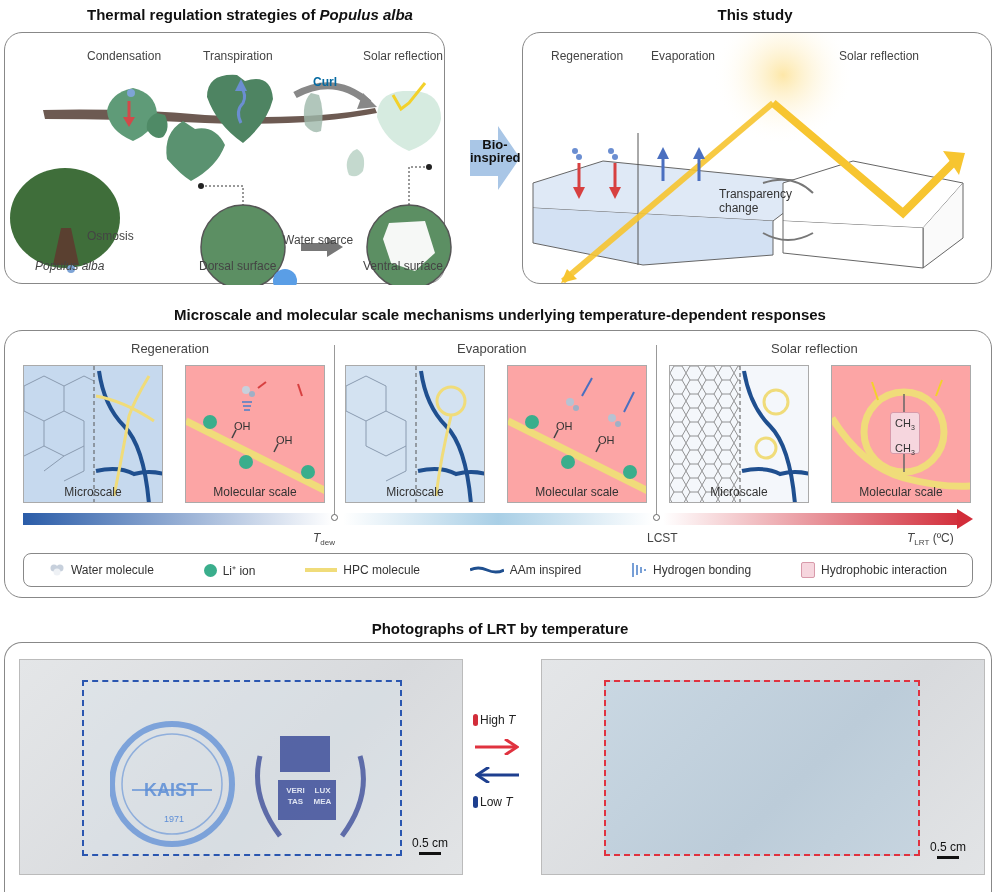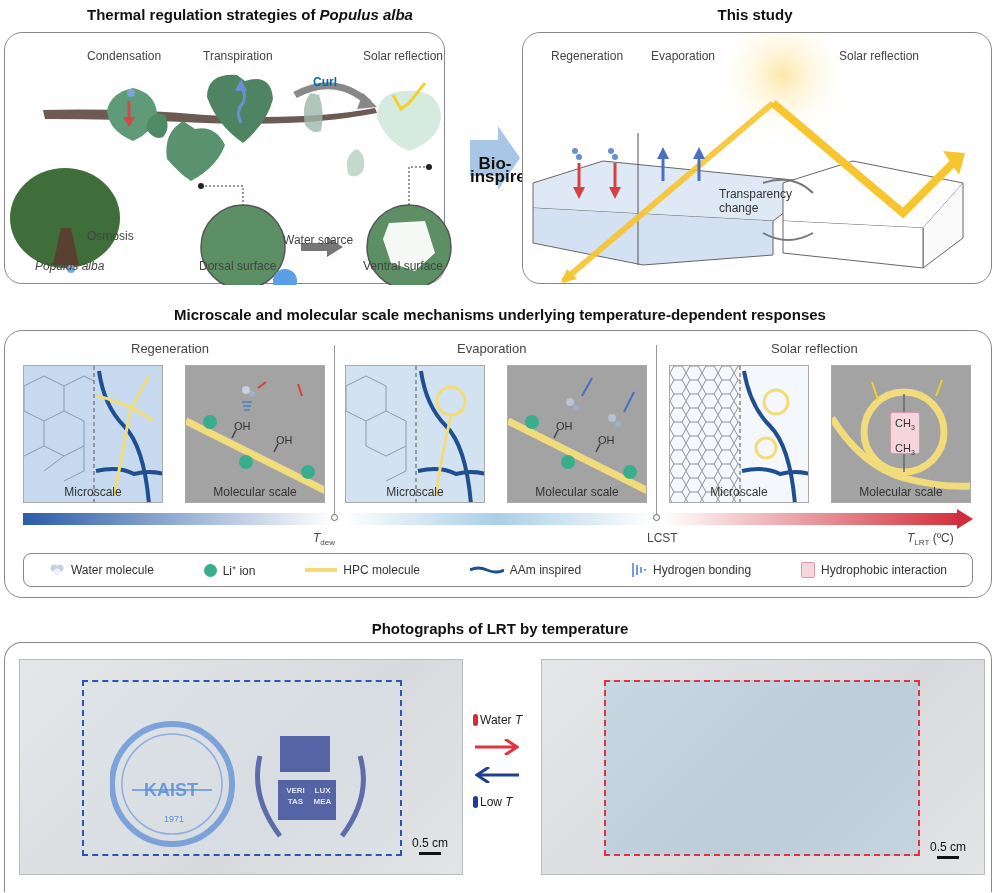--- a/index.html
+++ b/index.html
@@ -2,21 +2,21 @@
 <html><head>
 <meta charset="utf-8">
 <style>
   * { box-sizing: border-box; margin: 0; padding: 0; }
   body { width: 1000px; height: 893px; background: #ffffff; font-family: "Liberation Sans", sans-serif; color: #333; position: relative; overflow: hidden; }
   .abs { position: absolute; }
   .sec-title { position: absolute; font-weight: bold; font-size: 15px; color: #111; text-align: center; white-space: nowrap; }
   .panel { position: absolute; border: 1.5px solid #888; border-radius: 18px; background: #fff; }
   .lbl { position: absolute; font-size: 12px; color: #444; white-space: nowrap; }
   .lbl-i { font-style: italic; }
-  .box { position: absolute; border: 1.5px solid #aaa; background: #a3a3a3; overflow: hidden; }
+  .box { position: absolute; border: 1.5px solid #aaa; background: #fca5a5; overflow: hidden; }
   .box.micro { background: #c6d9ee; }
   .box .cap { position: absolute; bottom: 3px; left: 0; right: 0; text-align: center; font-size: 12px; color: #333; }
   .legend { position: absolute; border: 1.5px solid #888; border-radius: 8px; background: #fff; display: flex; align-items: center; justify-content: space-around; font-size: 12px; color: #333; }
   .legend-item { display: flex; align-items: center; gap: 6px; }
   .photo { position: absolute; background: linear-gradient(135deg, #e4e6e8, #d8dadd 60%, #e2e4e6); border: 1px solid #bbb; }
   .dashed { position: absolute; border: 2px dashed; }
   .scale { position: absolute; font-size: 12px; color: #111; text-align: center; }
   .scale .bar { width: 22px; height: 3px; background: #111; margin: 2px auto 0; }
 </style>
 </head>
@@ -75,21 +75,21 @@
   <span class="lbl lbl-i" style="left:30px;top:226px;">Populus alba</span>
   <span class="lbl" style="left:194px;top:226px;">Dorsal surface</span>
   <span class="lbl" style="left:278px;top:200px;">Water scarce</span>
   <span class="lbl" style="left:358px;top:226px;">Ventral surface</span>
 </div>
 
 <div class="abs" style="left:470px;top:126px;width:50px;height:64px;">
   <svg class="abs" style="left:0;top:0" width="50" height="64" viewBox="0 0 50 64">
     <path d="M0 14 L28 14 L28 0 L50 32 L28 64 L28 50 L0 50 Z" fill="#a9c6e6"></path>
   </svg>
-  <div class="abs" style="left:0;top:31px;width:50px;text-align:center;font-size:17px;font-weight:bold;color:#111;line-height:13px;">
+  <div class="abs" style="left:0;top:12px;width:50px;text-align:center;font-size:13px;font-weight:bold;color:#111;line-height:13px;">
     <div>Bio-</div>
     <div>inspired</div>
   </div>
 </div>
 
 <div class="sec-title" style="left:520px;width:470px;top:6px;">This study</div>
 <div class="panel" style="left:522px;top:32px;width:470px;height:252px;overflow:hidden;">
   <svg class="abs" style="left:0;top:0" width="470" height="252" viewBox="0 0 470 252">
     <defs>
       <radialGradient id="sun" cx="0.5" cy="0.5" r="0.5">
@@ -335,21 +335,21 @@
         <span>MEA</span>
     </div>
     <div class="scale" style="left:392px;top:176px;">
       <span>0.5 cm</span>
       <div class="bar"></div>
     </div>
   </div>
 
   <div class="abs" style="left:466px;top:66px;width:64px;height:120px;">
     <div class="abs" style="left:2px;top:4px;font-size:12px;color:#222;white-space:nowrap;">
-      <span style="display:inline-block;width:5px;height:12px;background:#d22d3a;border-radius:3px;vertical-align:-2px;margin-right:2px;"></span><span>Water </span><i>T</i>
+      <span style="display:inline-block;width:5px;height:12px;background:#d22d3a;border-radius:3px;vertical-align:-2px;margin-right:2px;"></span><span>High </span><i>T</i>
     </div>
     <svg class="abs" style="left:4px;top:30px;" width="44" height="16" viewBox="0 0 44 16">
       <line x1="0" y1="8" x2="40" y2="8" stroke="#e0323f" stroke-width="3"></line>
         <path d="M30 0 L42 8 L30 16" stroke="#e0323f" stroke-width="3" fill="none"></path>
     </svg>
     <svg class="abs" style="left:4px;top:58px;" width="44" height="16" viewBox="0 0 44 16">
       <line x1="4" y1="8" x2="44" y2="8" stroke="#1e3f8f" stroke-width="3"></line>
         <path d="M14 0 L2 8 L14 16" stroke="#1e3f8f" stroke-width="3" fill="none"></path>
     </svg>
     <div class="abs" style="left:2px;top:86px;font-size:12px;color:#222;white-space:nowrap;">

